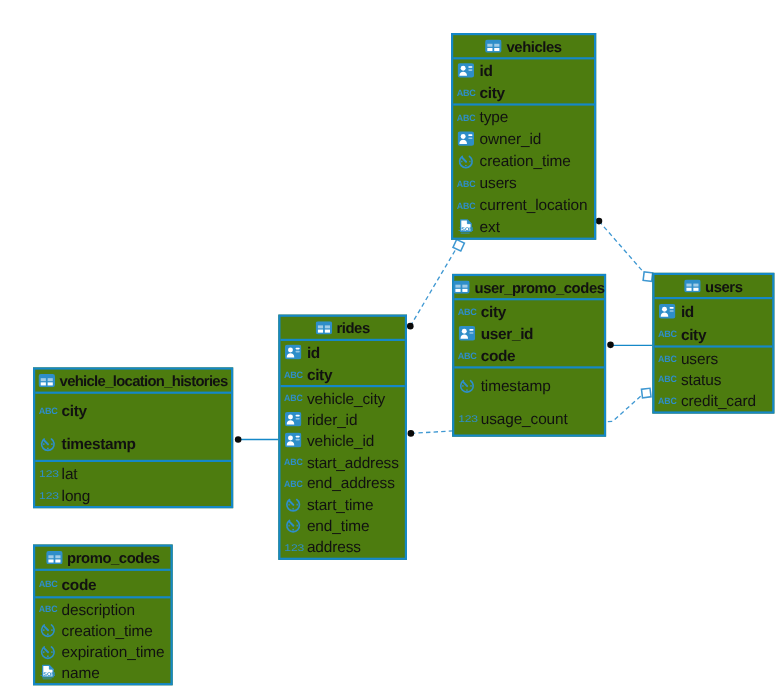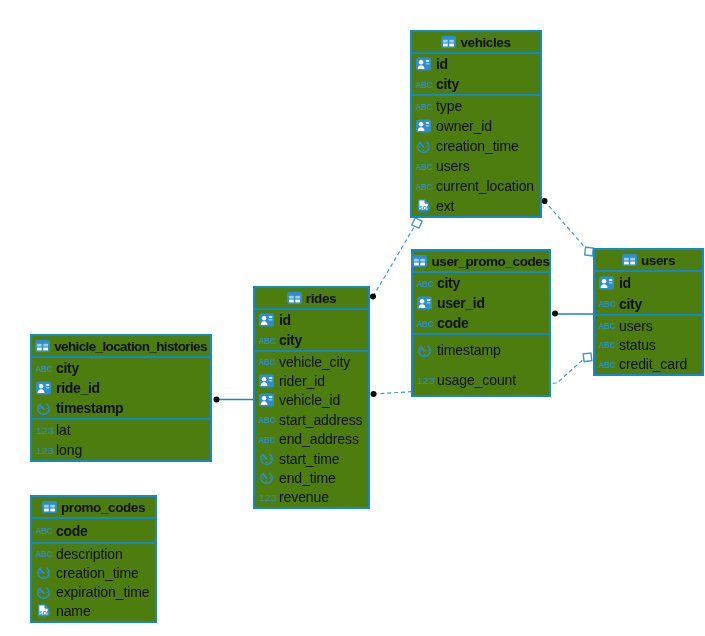--- a/index.html
+++ b/index.html
@@ -357,21 +357,21 @@
             </svg>
           </span>
           <span class="lbl">end_time</span>
         </div>
         <div class="row">
           <span class="ic">
             <svg width="17" height="7" viewBox="0 0 17 7" style="overflow:visible">
               <text x="-0.5" y="6.7" font-family="Liberation Sans" font-size="8.8" fill="#2e8ec9" textLength="18" lengthAdjust="spacingAndGlyphs">123</text>
             </svg>
           </span>
-          <span class="lbl">revenue</span>
+          <span class="lbl">address</span>
         </div>
       </div>
     </div>
     <div class="tbl" style="left:30px;top:334px;width:182px;height:128px">
       <div class="hdr" style="letter-spacing:-0.62px">
         <svg width="15" height="12" viewBox="0 0 15 12">
           <rect width="15" height="12" rx="2.2" fill="#2e8ec9"></rect>
           <rect x="2" y="3.8" width="4.7" height="2.7" fill="#fff" opacity="0.55"></rect>
           <rect x="8.3" y="3.8" width="4.7" height="2.7" fill="#fff" opacity="0.55"></rect>
           <rect x="2" y="7.6" width="4.7" height="2.8" fill="#fff"></rect>
@@ -380,32 +380,20 @@
         <span>vehicle_location_histories</span>
       </div>
       <div class="sec pkc" style="flex:0 0 60px">
         <div class="row pk">
           <span class="ic">
             <svg width="16" height="7" viewBox="0 0 16 7" style="overflow:visible">
               <text x="-0.8" y="6.7" font-family="Liberation Sans" font-size="8.4" font-weight="bold" fill="#2e8ec9" textLength="17" lengthAdjust="spacingAndGlyphs">ABC</text>
             </svg>
           </span>
           <span class="lbl">city</span>
-        </div>
-        <div class="row pk">
-          <span class="ic">
-            <svg width="16" height="14" viewBox="0 0 16 14">
-              <rect width="16" height="14" rx="2.2" fill="#2e8ec9"></rect>
-              <circle cx="5.4" cy="5.0" r="2.4" fill="#fff"></circle>
-              <path d="M1.7 12.3 C1.7 9.5 3.4 8.2 5.4 8.2 C7.4 8.2 9.1 9.5 9.1 12.3 Z" fill="#fff"></path>
-              <rect x="10.3" y="2.9" width="4.1" height="1.6" rx="0.8" fill="#fff"></rect>
-              <rect x="10.3" y="5.9" width="4.1" height="1.6" rx="0.8" fill="#fff" opacity="0.5"></rect>
-            </svg>
-          </span>
-          <span class="lbl">ride_id</span>
         </div>
         <div class="row pk">
           <span class="ic">
             <svg width="15" height="15" viewBox="0 0 15 15">
               <path d="M10.77 3.13 A5.7 5.7 0 1 1 4.23 3.13" stroke="#2e8ec9" stroke-width="1.5" fill="none" stroke-linecap="round"></path>
               <line x1="7.7" y1="8.0" x2="4.0" y2="4.2" stroke="#2e8ec9" stroke-width="1.8" stroke-linecap="round"></line>
               <line x1="3.2" y1="7.8" x2="4.4" y2="7.8" stroke="#2e8ec9" stroke-width="1.5"></line>
               <line x1="10.6" y1="7.8" x2="11.8" y2="7.8" stroke="#2e8ec9" stroke-width="1.5"></line>
               <line x1="7.5" y1="11.0" x2="7.5" y2="12.2" stroke="#2e8ec9" stroke-width="1.5"></line>
             </svg>

